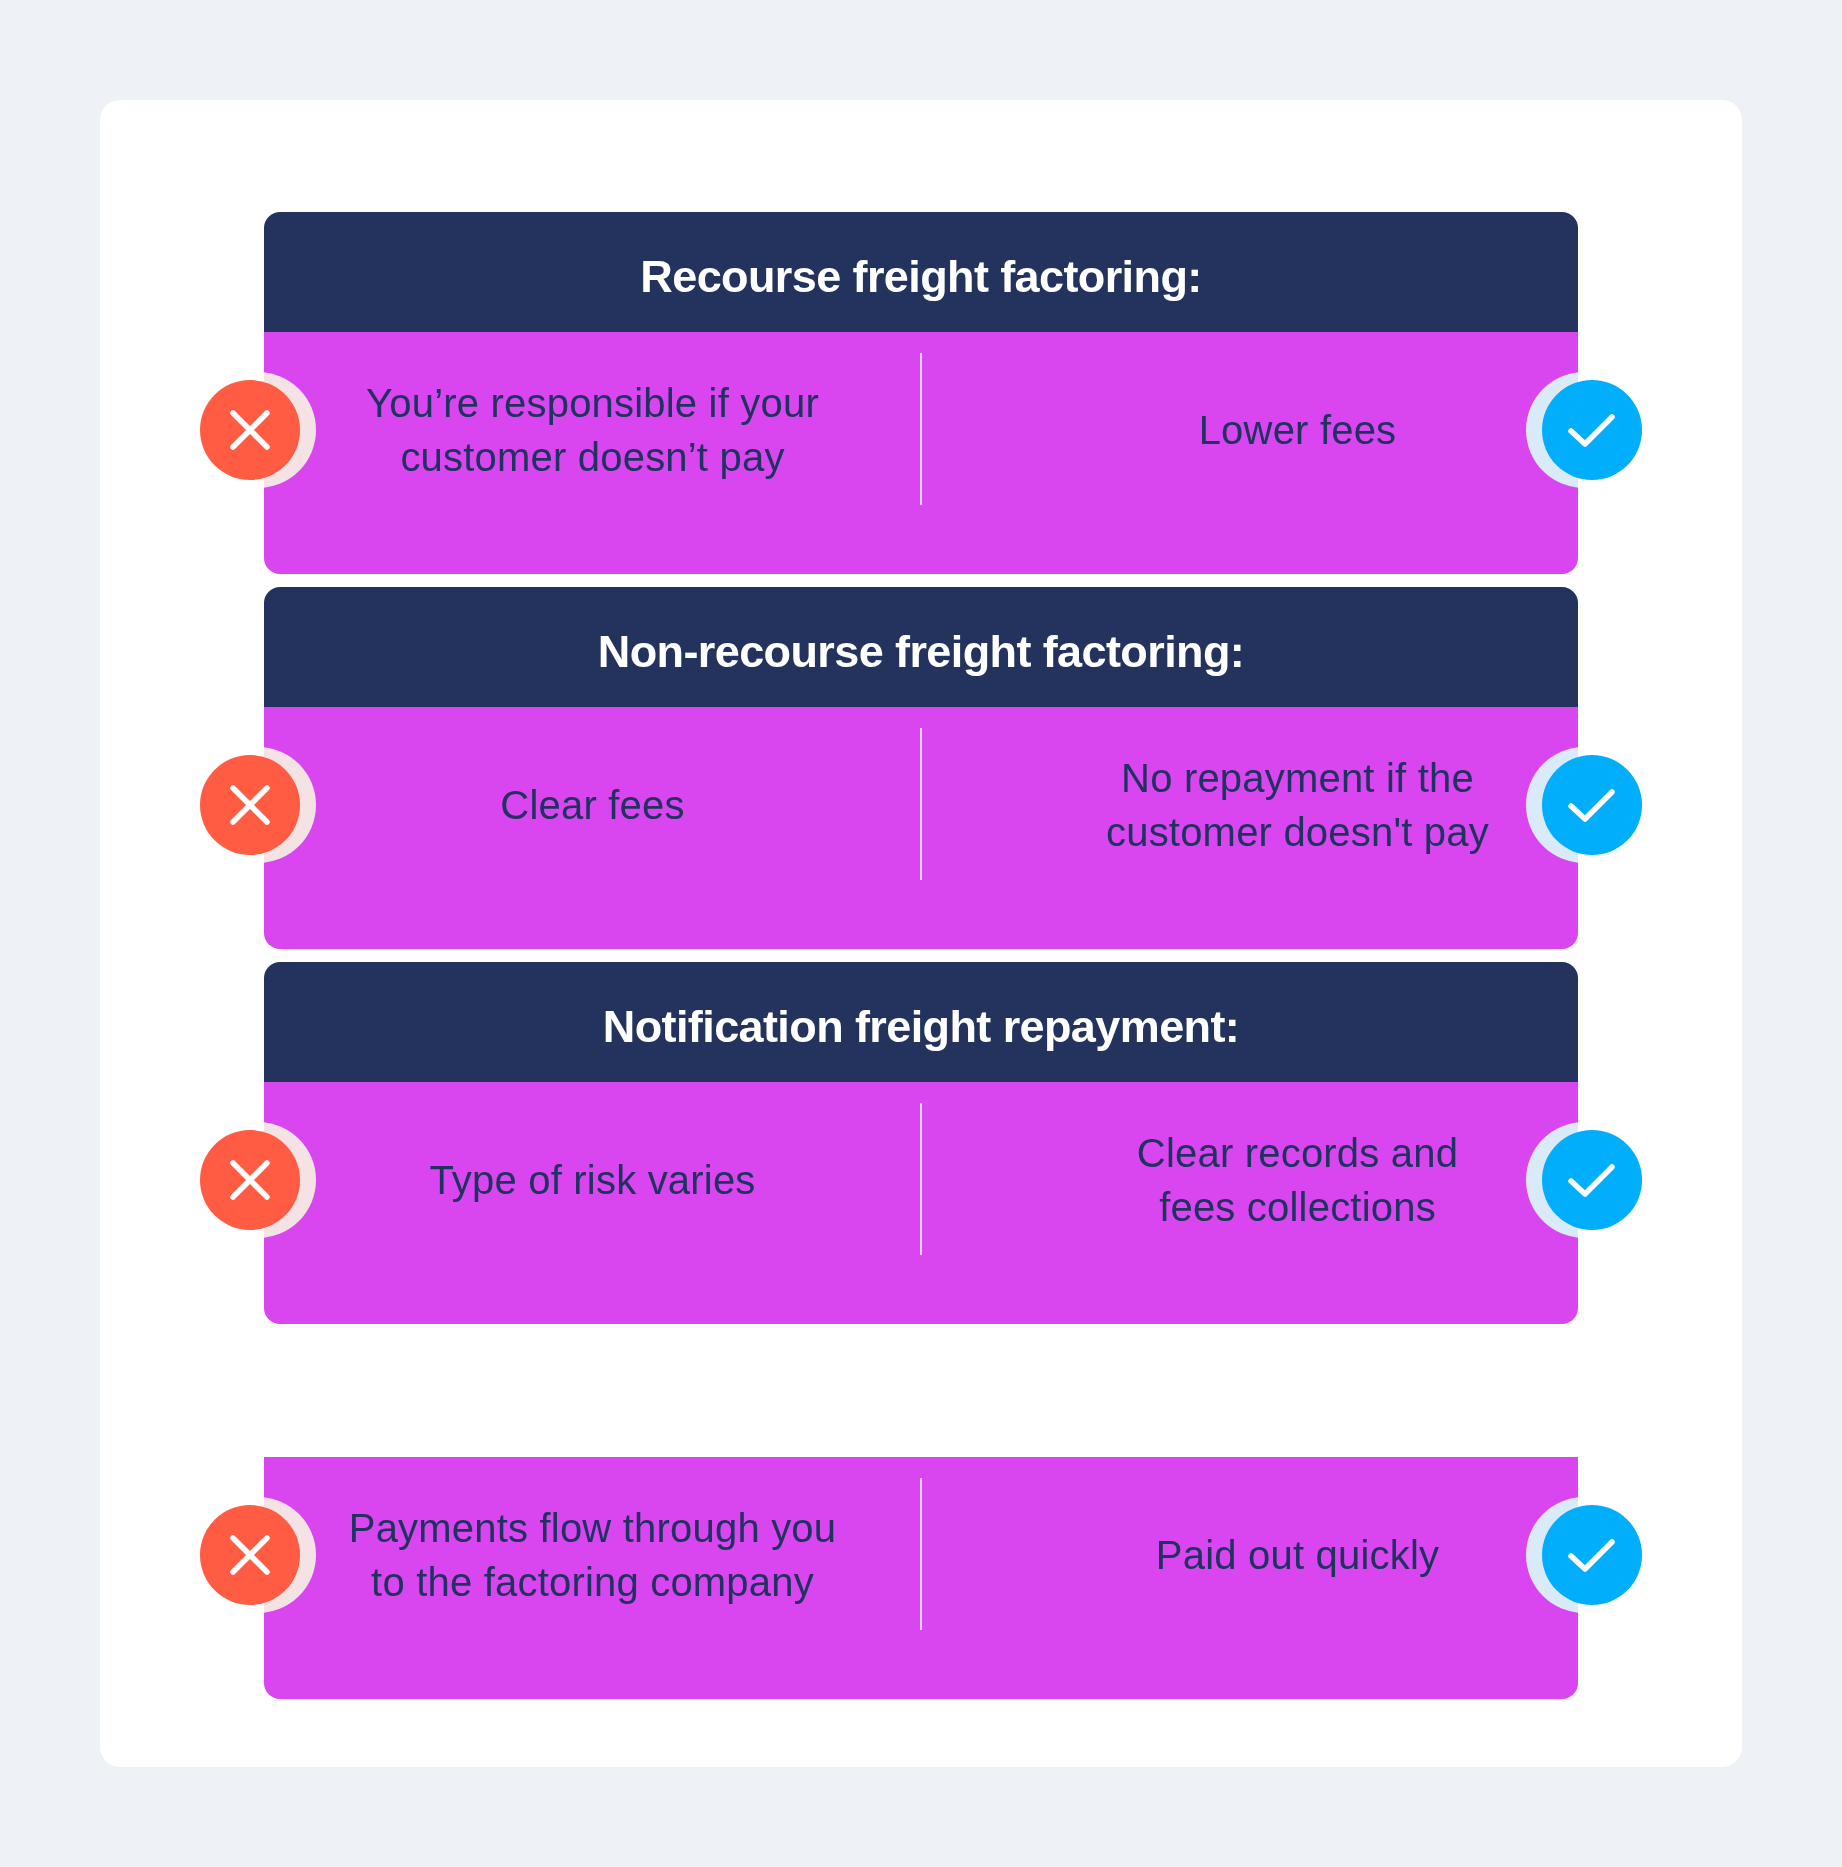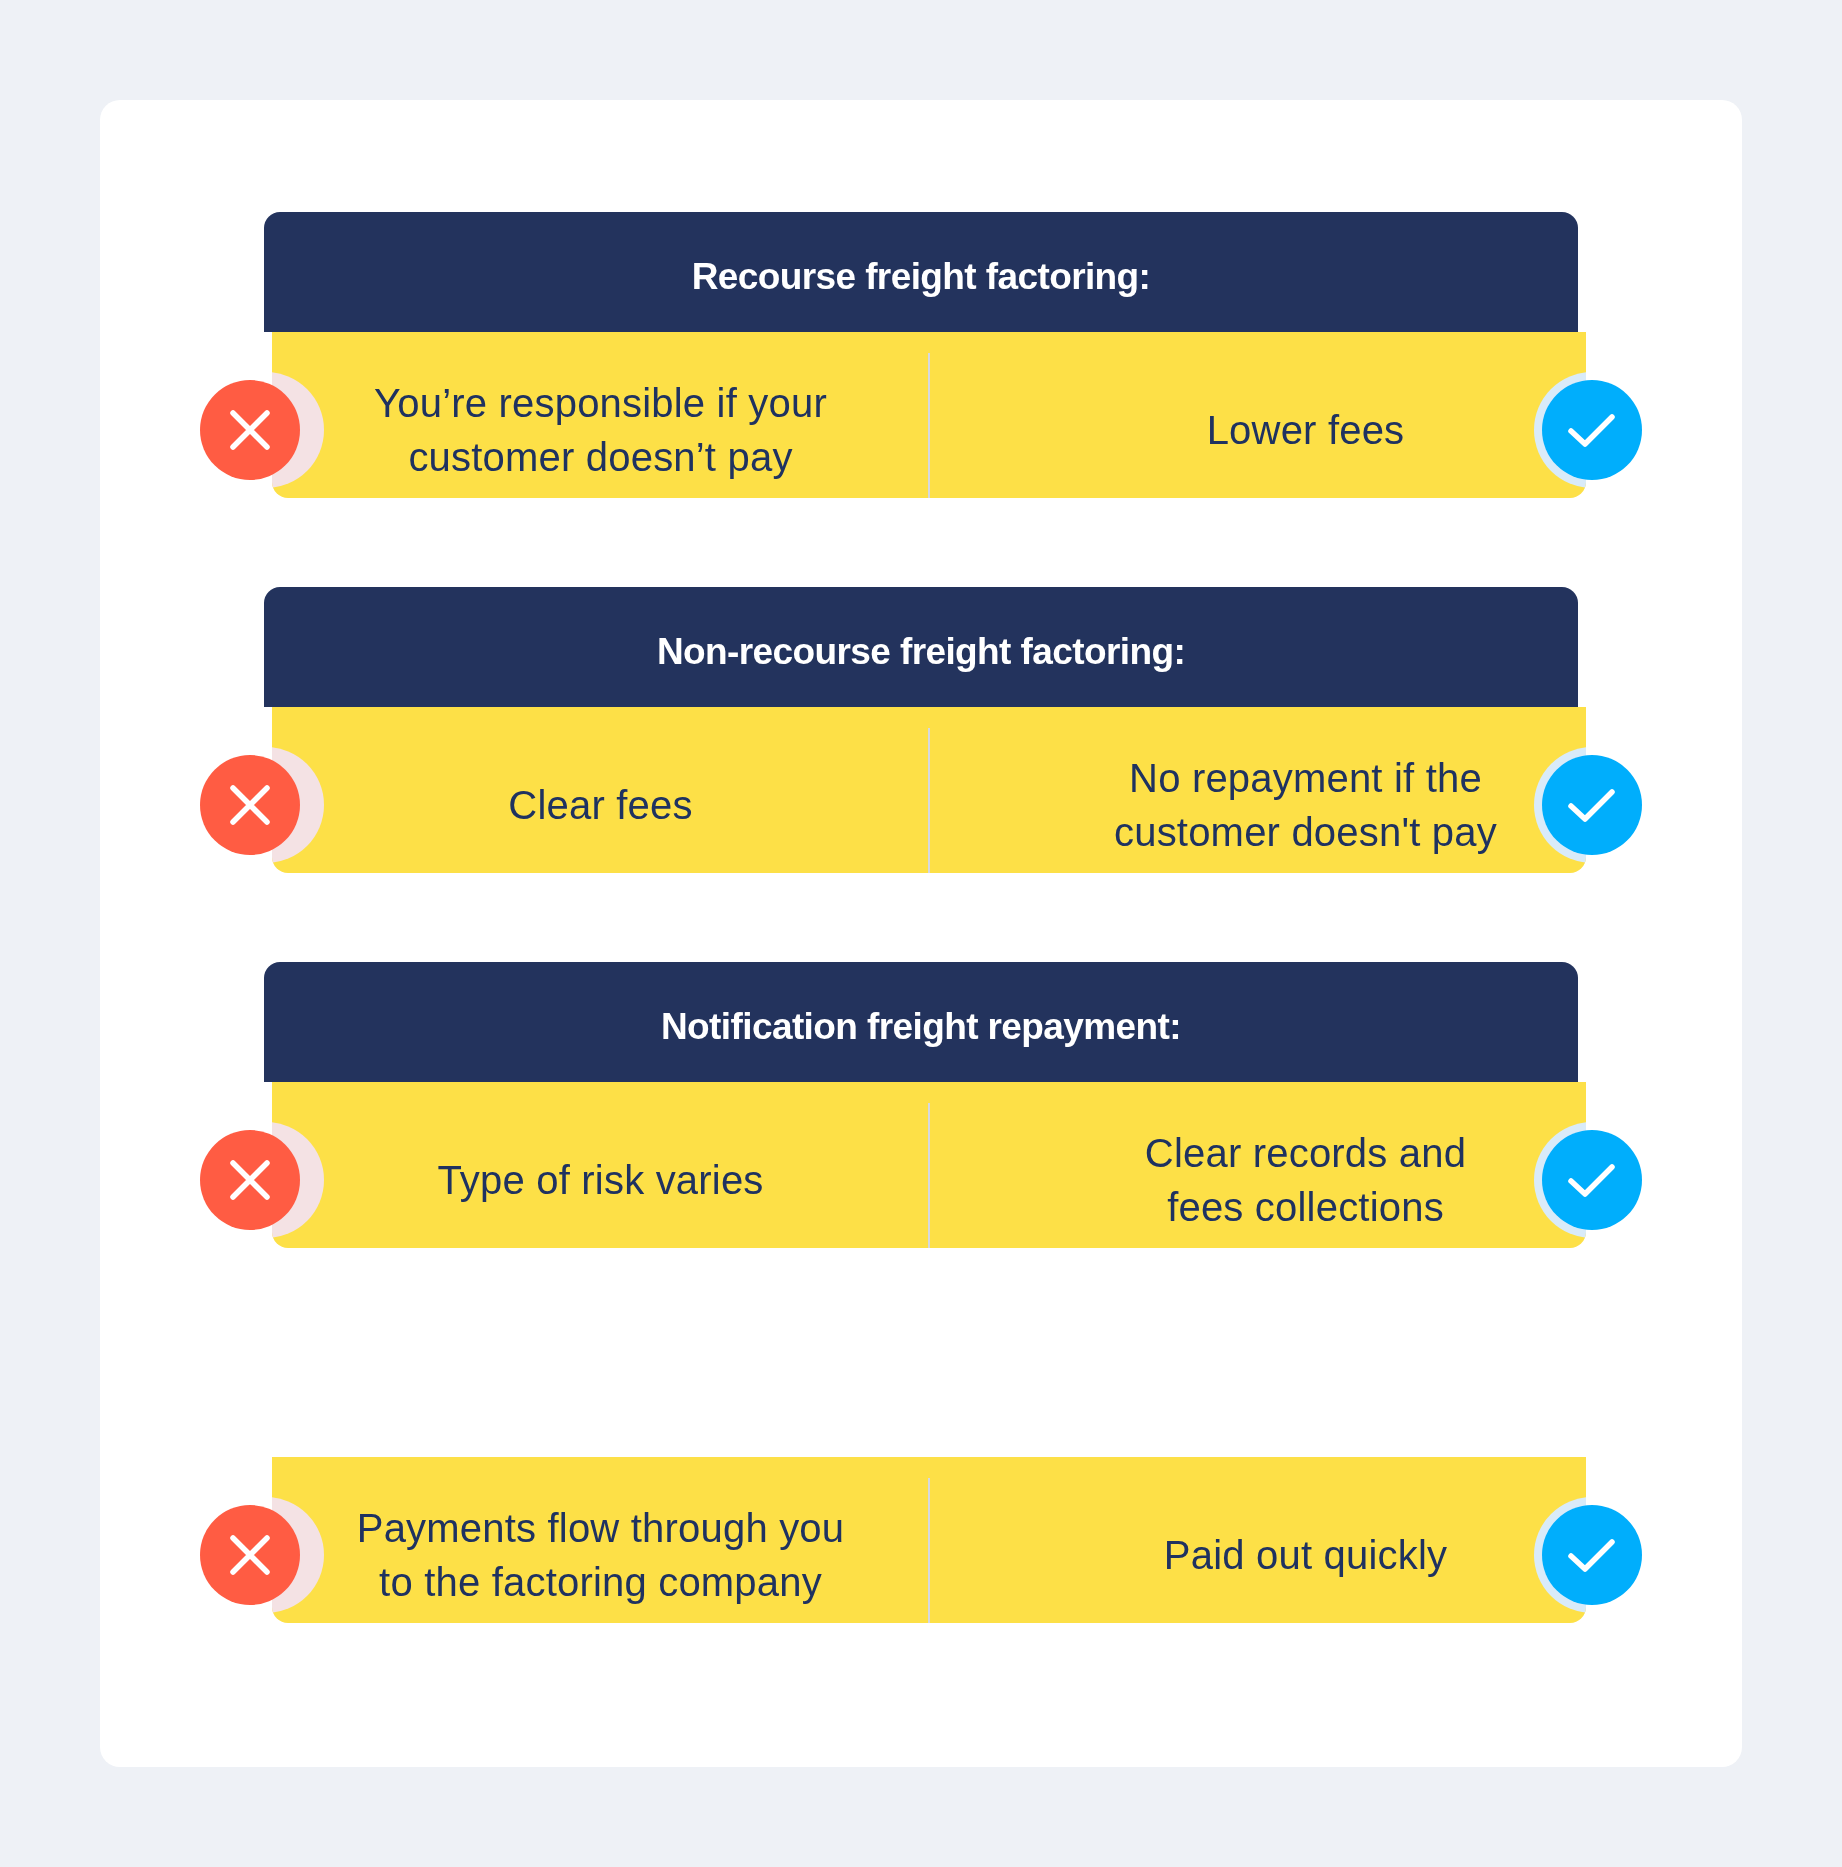--- a/index.html
+++ b/index.html
@@ -37,33 +37,33 @@
     height: 120px;
     background: #23335d;
     border-radius: 16px 16px 0 0;
     display: flex;
     align-items: center;
     justify-content: center;
   }
   .card-title {
     color: #ffffff;
     font-weight: bold;
-    font-size: 37px;
+    font-size: 45px;
     letter-spacing: -0.6px;
     line-height: 1;
     white-space: nowrap;
     margin-top: 9px;
   }
   .card-body {
     position: absolute;
-    left: 8px;
+    left: 0;
     top: 120px;
     width: 1314px;
-    height: 166px;
-    background: #fde047;
+    height: 242px;
+    background: #d946ef;
     border-radius: 0 0 16px 16px;
     overflow: hidden;
   }
   .halo {
     position: absolute;
     width: 116px;
     height: 116px;
     border-radius: 50%;
     top: 39.5px;
   }

